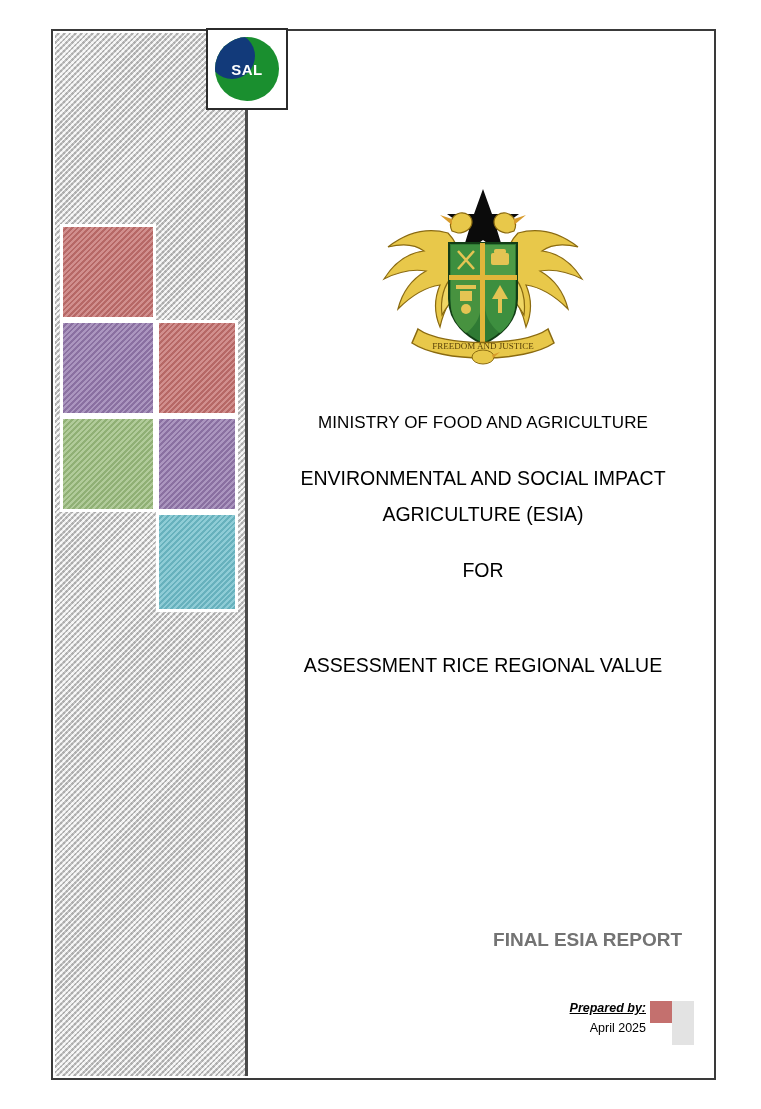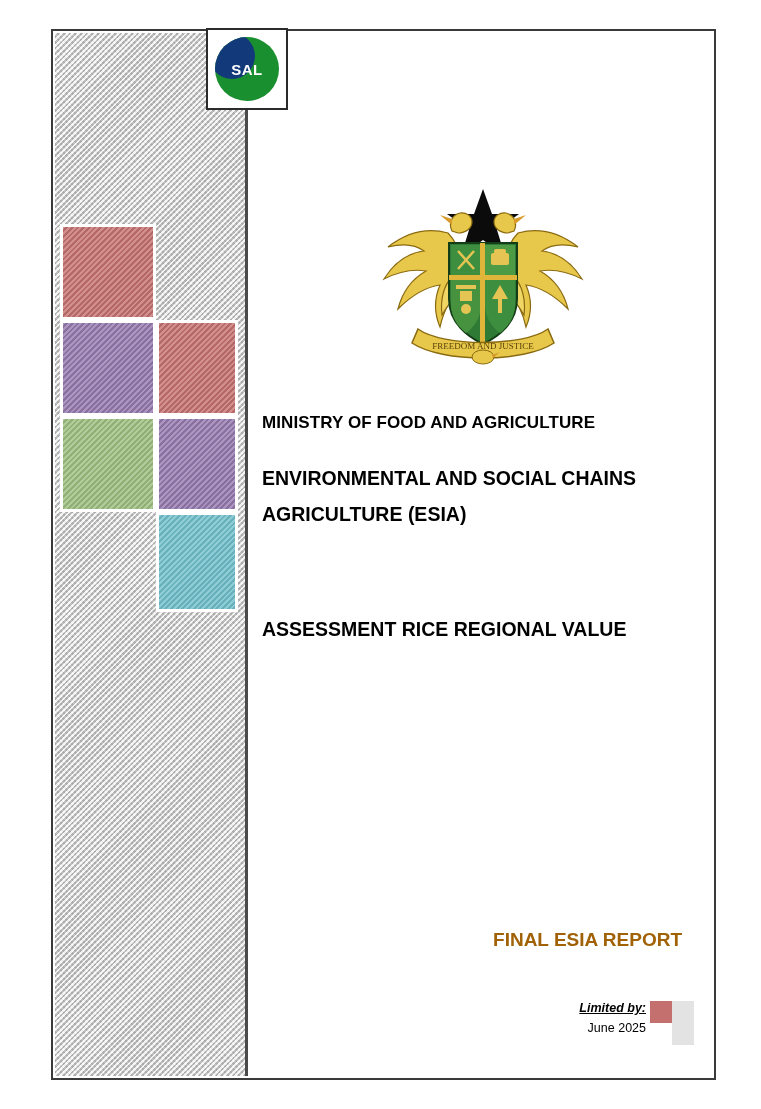--- a/index.html
+++ b/index.html
@@ -134,23 +134,23 @@
     top: 148px;
     width: 270px;
     height: 200px;
   }
 
   .titles {
     position: absolute;
     left: 10px;
     top: 372px;
     width: 442px;
-    text-align: left;
+    text-align: center;
     color: #000000;
-    font-weight: bold;
+    font-weight: normal;
   }
   .t-line {
     font-size: 17px;
     line-height: 35px;
     letter-spacing: 0.1px;
   }
   .t-gap { height: 20px; }
   .t-big {
     font-size: 19.5px;
     line-height: 36px;
@@ -159,21 +159,21 @@
     font-size: 19.5px;
     line-height: 35px;
   }
 
   .final-report {
     position: absolute;
     right: 32px;
     top: 896px;
     width: 420px;
     text-align: right;
-    color: #a16207;
+    color: #737373;
     font-weight: bold;
     font-size: 19px;
   }
 
   .prepared {
     position: absolute;
     right: 68px;
     top: 968px;
     width: 400px;
     text-align: right;
@@ -291,34 +291,35 @@
       <path d="M70,148 C95,166 175,166 200,148 L206,162 C176,182 94,182 64,162 Z" fill="#e8c84a" stroke="#8a6a10" stroke-width="1.5"></path>
       <text x="135" y="168" font-family="Liberation Serif, serif" font-size="9" text-anchor="middle" fill="#5a4208">FREEDOM AND JUSTICE</text>
 
       <ellipse cx="135" cy="176" rx="11" ry="7" fill="#e8c84a" stroke="#8a6a10" stroke-width="1"></ellipse>
       <path d="M144,174 l8,-3 l-7,6 z" fill="#d89b2b"></path>
     </svg>
 
     <div class="titles">
       <div class="t-line">MINISTRY OF FOOD AND AGRICULTURE</div>
       <div class="t-gap"></div>
-      <div class="t-big">ENVIRONMENTAL AND SOCIAL CHAINS</div>
+      <div class="t-big">ENVIRONMENTAL AND SOCIAL IMPACT</div>
       <div class="t-big">AGRICULTURE (ESIA)</div>
       <div class="t-gap"></div>
+      <div class="t-big">FOR</div>
       <div class="t-gap"></div>
       <div class="t-gap"></div>
       <div class="t-gap"></div>
       <div class="t-block">ASSESSMENT RICE REGIONAL VALUE</div>
     </div>
 
     <div class="final-report">FINAL ESIA REPORT</div>
 
     <div class="prepared">
-      <span class="pb-label">Limited by:</span>
-      <span class="pb-line-2">June 2025</span>
+      <span class="pb-label">Prepared by:</span>
+      <span class="pb-line-2">April 2025</span>
     </div>
 
     <div class="foot-swatches">
       <div class="fs fs-1"></div>
       <div class="fs fs-2"></div>
       <div class="fs fs-3"></div>
     </div>
 
   </div>
 </div>

